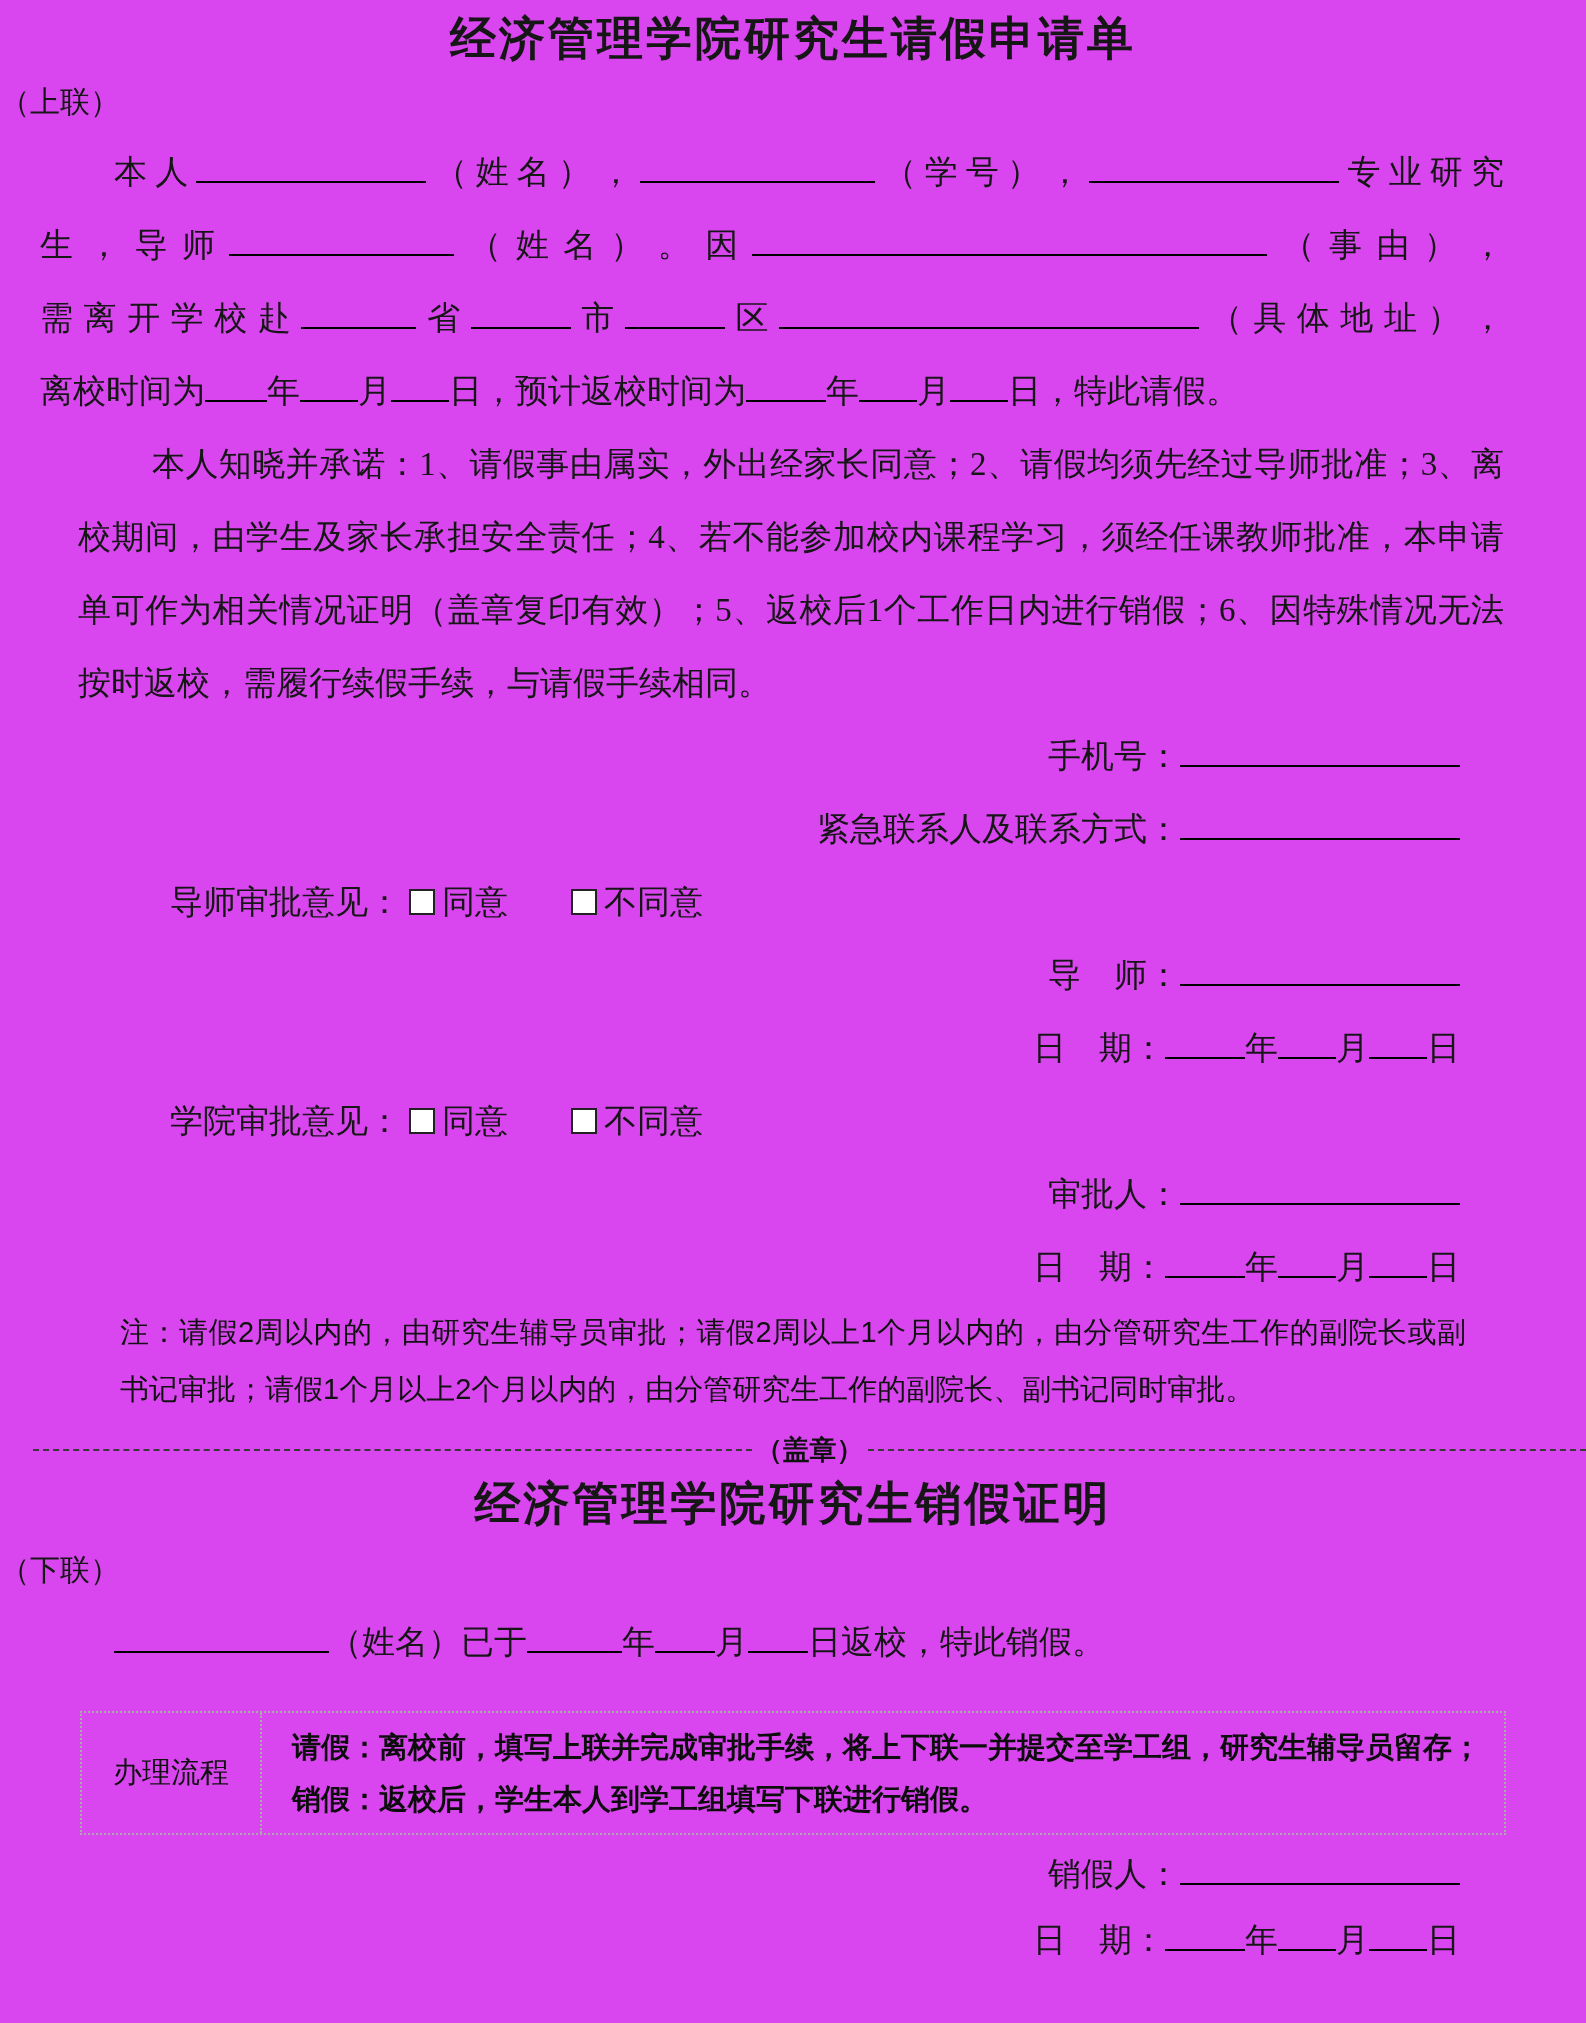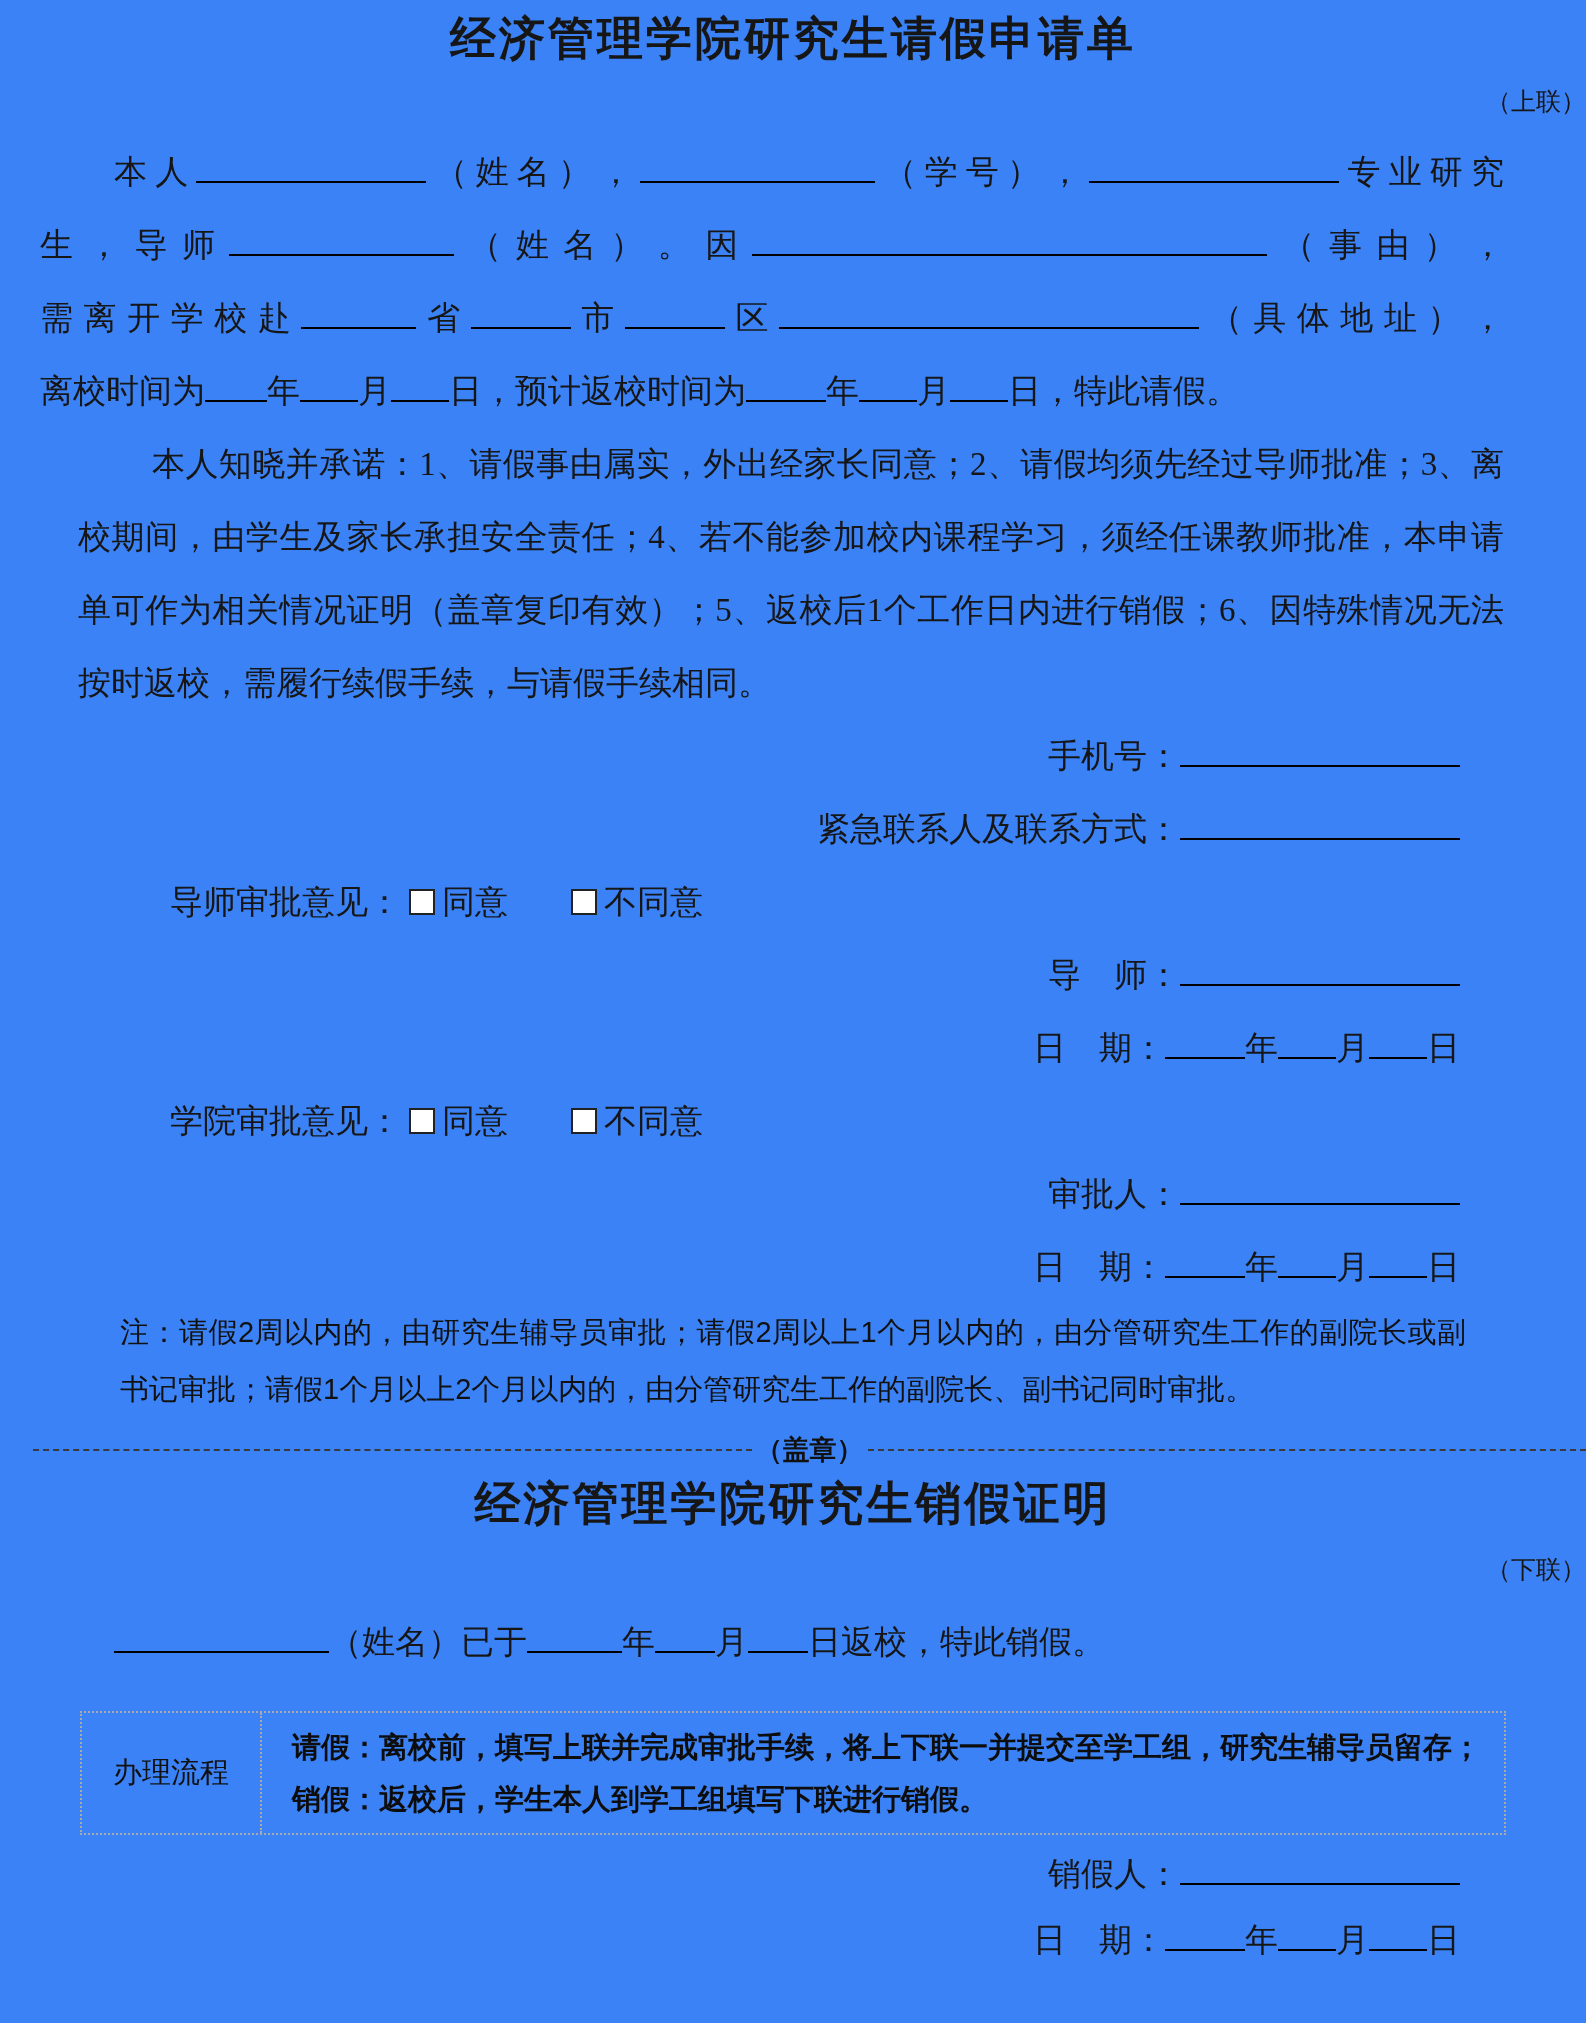--- a/index.html
+++ b/index.html
@@ -1,25 +1,25 @@
 <!DOCTYPE html>
 <html><head>
 <meta charset="utf-8">
 <style>
   * { margin:0; padding:0; box-sizing:border-box; }
   html,body { background:#f4f4f4; }
   .page {
-    width:1586px; height:2023px; margin:0 auto; background:#3b82f6; color:#161616;
+    width:1586px; height:2023px; margin:0 auto; background:#d946ef; color:#161616;
     font-family:"Liberation Serif","DejaVu Serif",serif;
     overflow:hidden; position:relative;
   }
   .title { text-align:center; font-size:46px; font-weight:bold; letter-spacing:3px; line-height:58px; }
   .title1 { padding-top:10px; }
   .title2 { margin-top:8px; line-height:56px; }
-  .subtitle { text-align:right; font-size:25px; line-height:36px; }
+  .subtitle { text-align:left; font-size:30px; line-height:36px; }
   .sub1 { margin-top:16px; }
   .sub2 { margin-top:20px; }
 
   .bodyline { font-size:33px; line-height:73px; margin-left:40px; margin-right:82px; white-space:nowrap; }
   .jlast { text-align:justify; text-align-last:justify; white-space:normal; }
   .para1 { margin-top:16px; }
   .flowpara {
     font-size:33px; line-height:73px; margin-left:78px; margin-right:82px;
     text-align:justify; text-indent:74px;
   }

